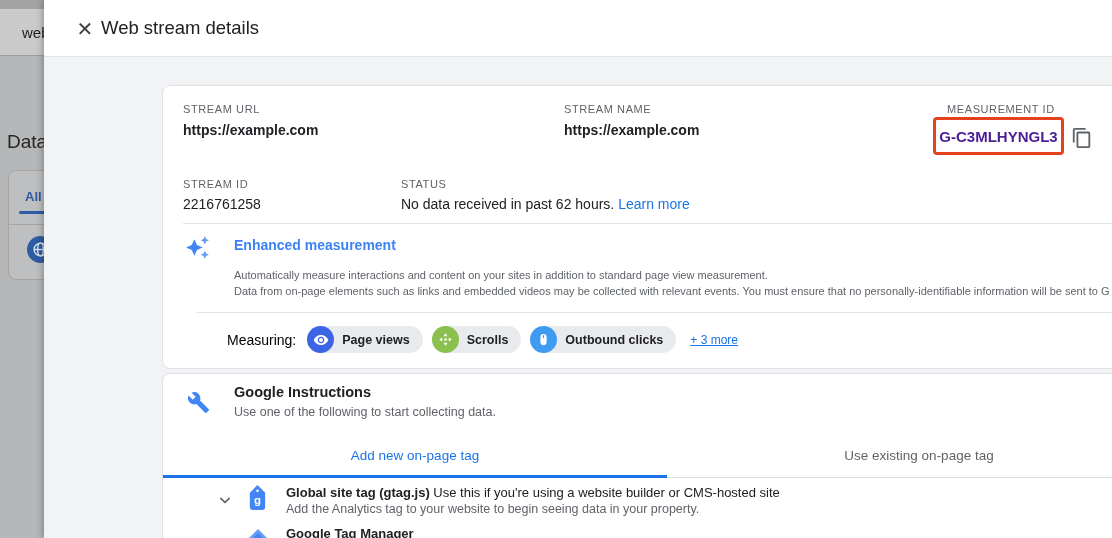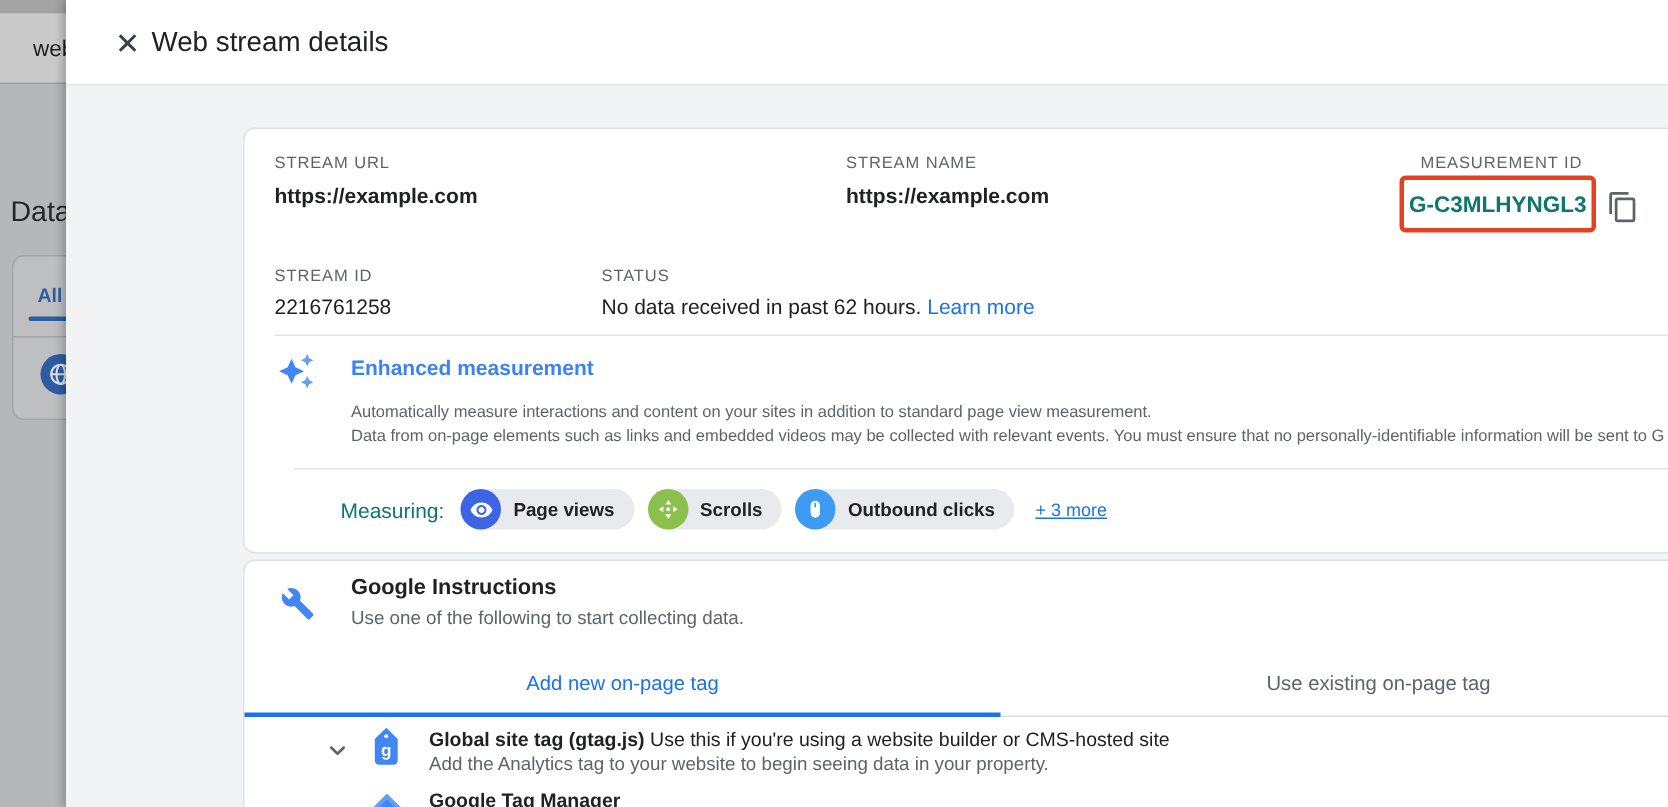--- a/index.html
+++ b/index.html
@@ -33,31 +33,31 @@
   #card1 { top:85px; width:1010px; height:284px; border-radius:8px 0 0 8px; }
   #card2 { top:373px; width:1010px; height:220px; border-radius:8px 0 0 0; }
 
   .field-label { position:absolute; font-size:11px; letter-spacing:.6px; color:#5f6368; }
   .field-value { position:absolute; font-size:14px; color:#202124; }
   .bold-val { font-weight:700; }
   .link { color:#1a73e8; cursor:pointer; }
 
   #measure-box { position:absolute; left:770px; top:31px; width:131px; height:38px; background:#fff;
                  border:3px solid #e2431e; border-radius:4px; display:flex; align-items:center; justify-content:center; }
-  #measure-box span { font-size:15px; font-weight:700; color:#0f766e; white-space:nowrap; }
+  #measure-box span { font-size:15px; font-weight:700; color:#4c1d95; white-space:nowrap; }
   #copy-btn { position:absolute; left:908px; top:41px; width:22px; height:22px; cursor:pointer; }
 
   .divider { position:absolute; right:0; height:1px; background:#e3e5e8; }
 
   #em-icon { position:absolute; left:22px; top:149px; }
   #em-title { position:absolute; left:71px; top:151px; font-size:14px; font-weight:700; color:#3b82f6; }
   .em-desc { position:absolute; left:71px; font-size:11px; color:#5f6368; white-space:nowrap; }
 
   #measuring-row { position:absolute; left:64px; top:240px; display:flex; align-items:center; gap:9px; }
-  #measuring-label { font-size:14px; color:#0f766e; margin-right:2px;text-align:center; }
+  #measuring-label { font-size:14px; color:#000000; margin-right:2px;text-align:center; }
   .badge { display:inline-flex; align-items:center; background:#e8eaed; border-radius:14px; height:27px;
            padding-right:13px; }
   .badge-icon { width:27px; height:27px; border-radius:50%; display:flex; align-items:center; justify-content:center; }
   .badge-label { font-size:12.5px; font-weight:700; color:#202124; margin-left:8px; white-space:nowrap; }
   #more-link { font-size:12px; margin-left:5px; white-space:nowrap;text-decoration:underline; }
 
   #ti-icon { position:absolute; left:24px; top:17px; }
   #ti-title { position:absolute; left:71px; top:10px; font-size:14.5px; font-weight:700; color:#202124; }
   #ti-subtitle { position:absolute; left:71px; top:31px; font-size:12.5px; color:#5f6368; }
 

